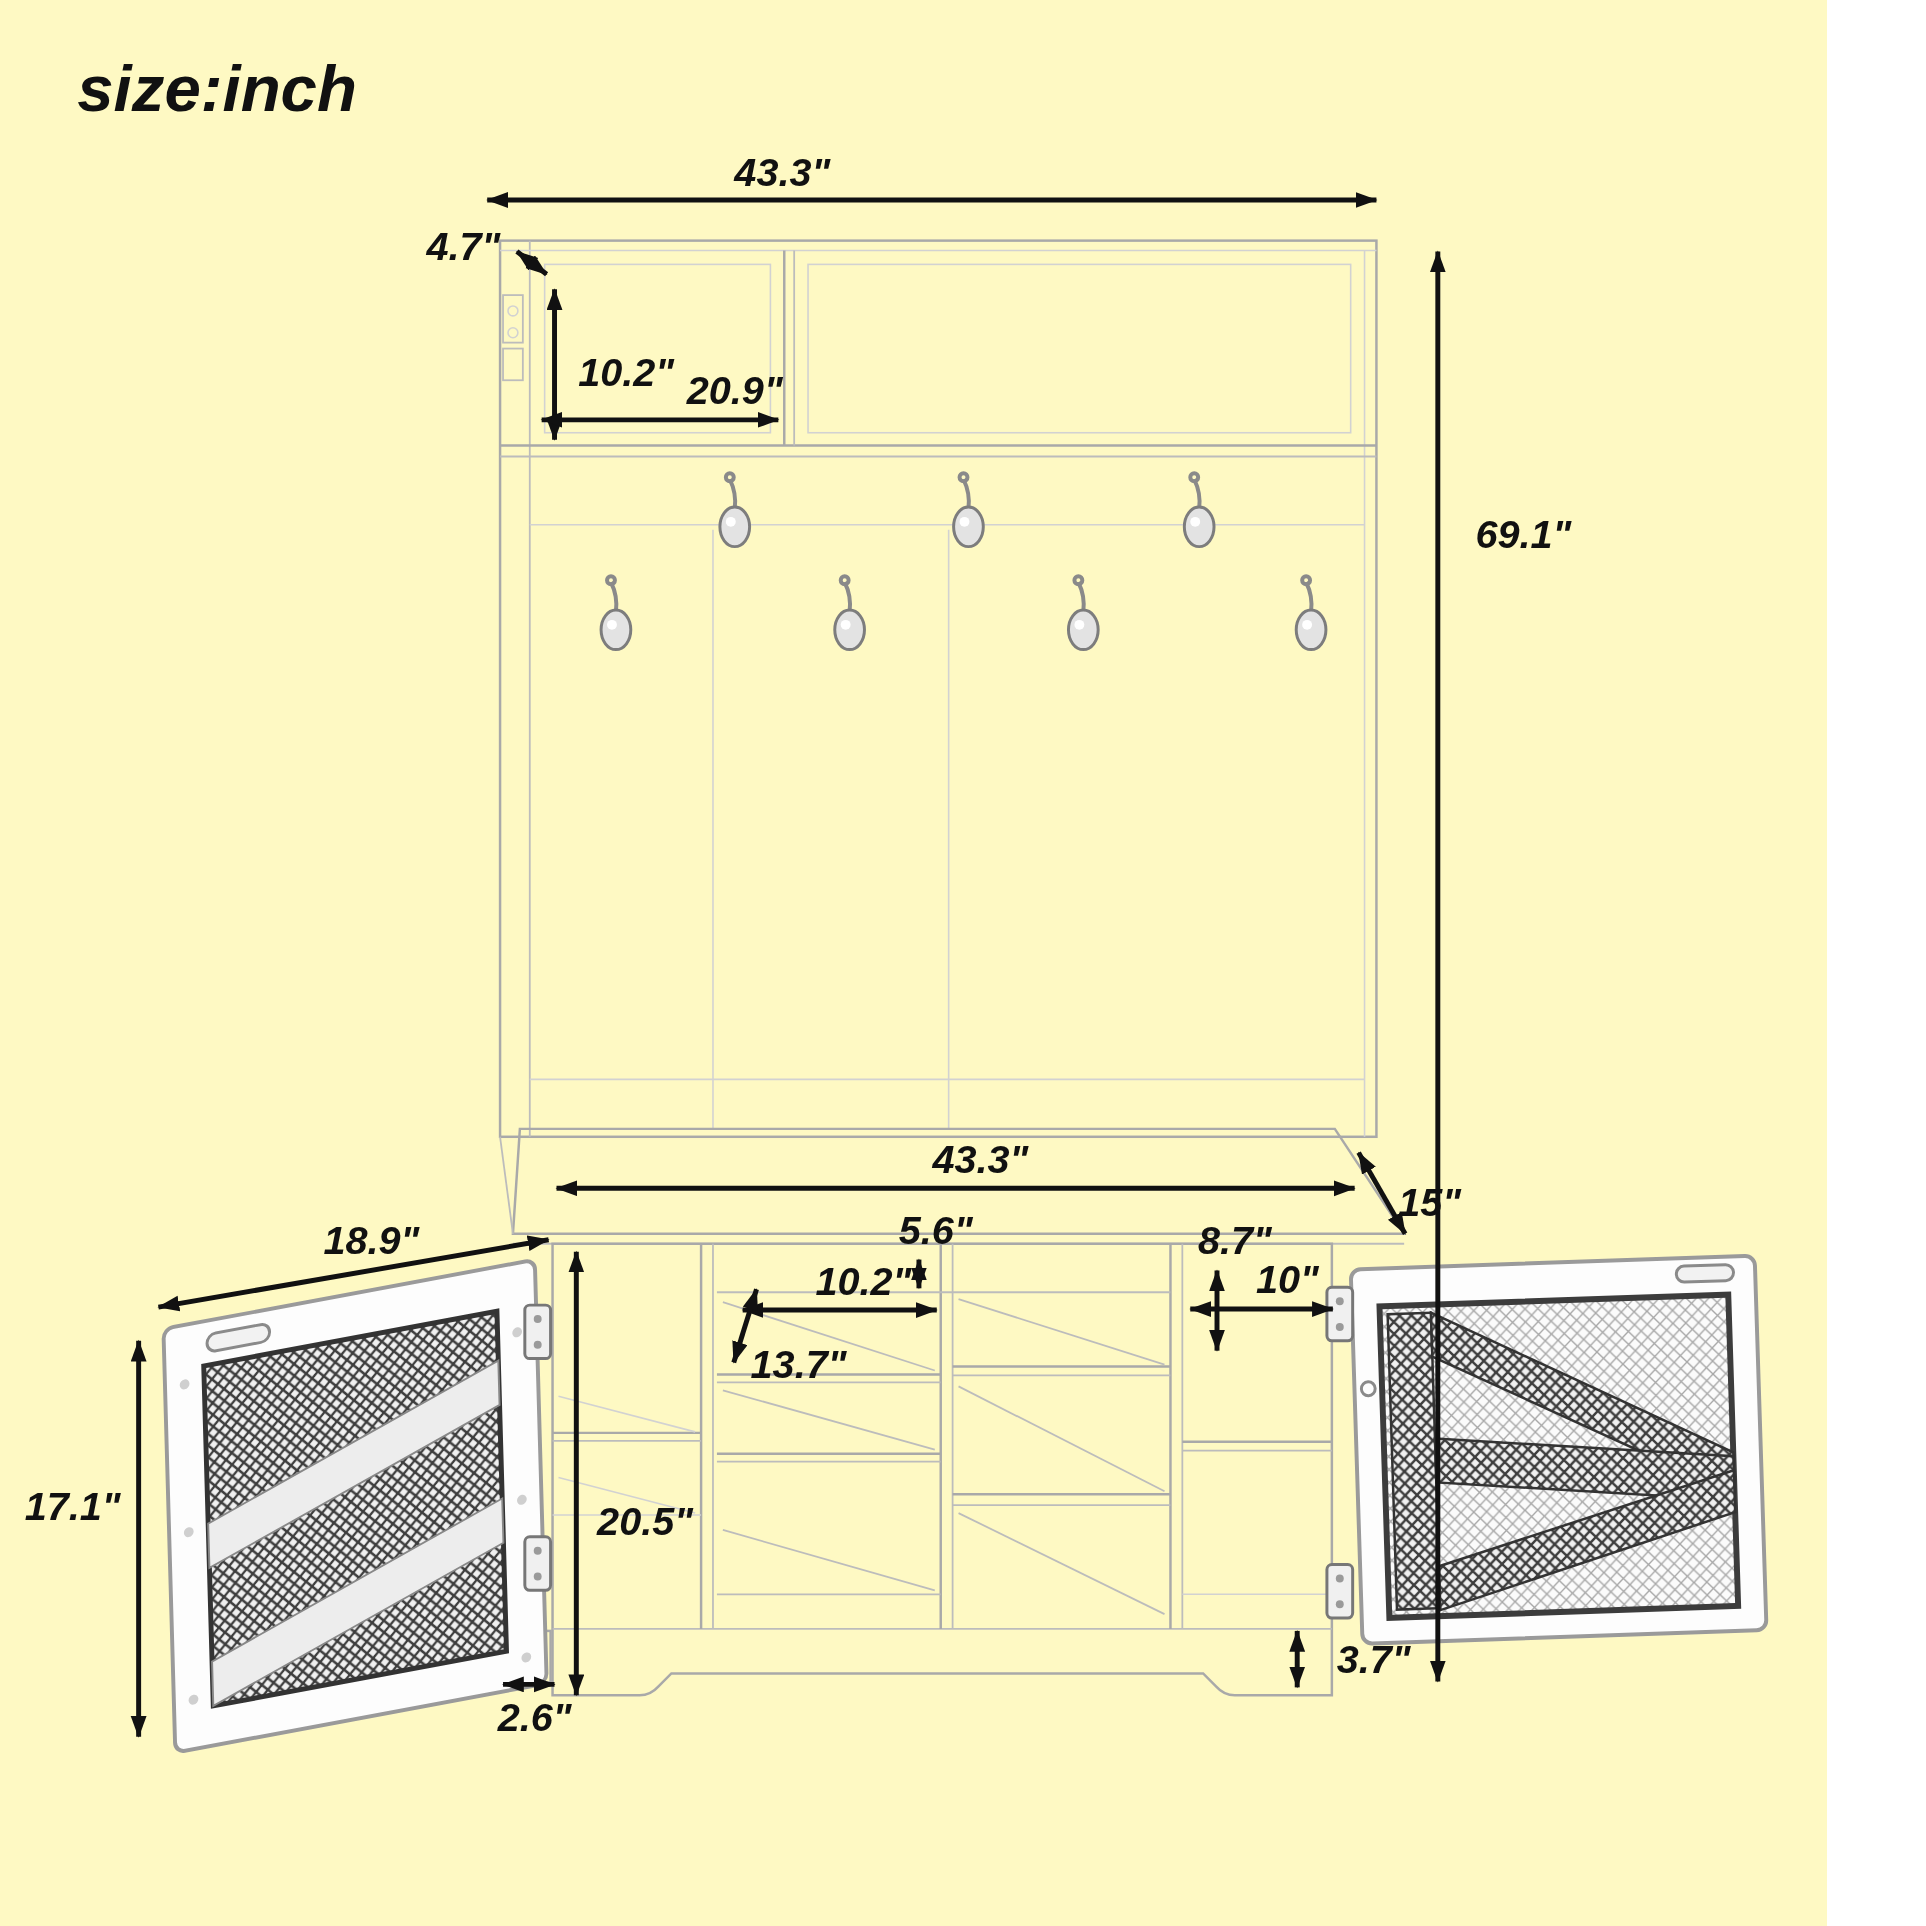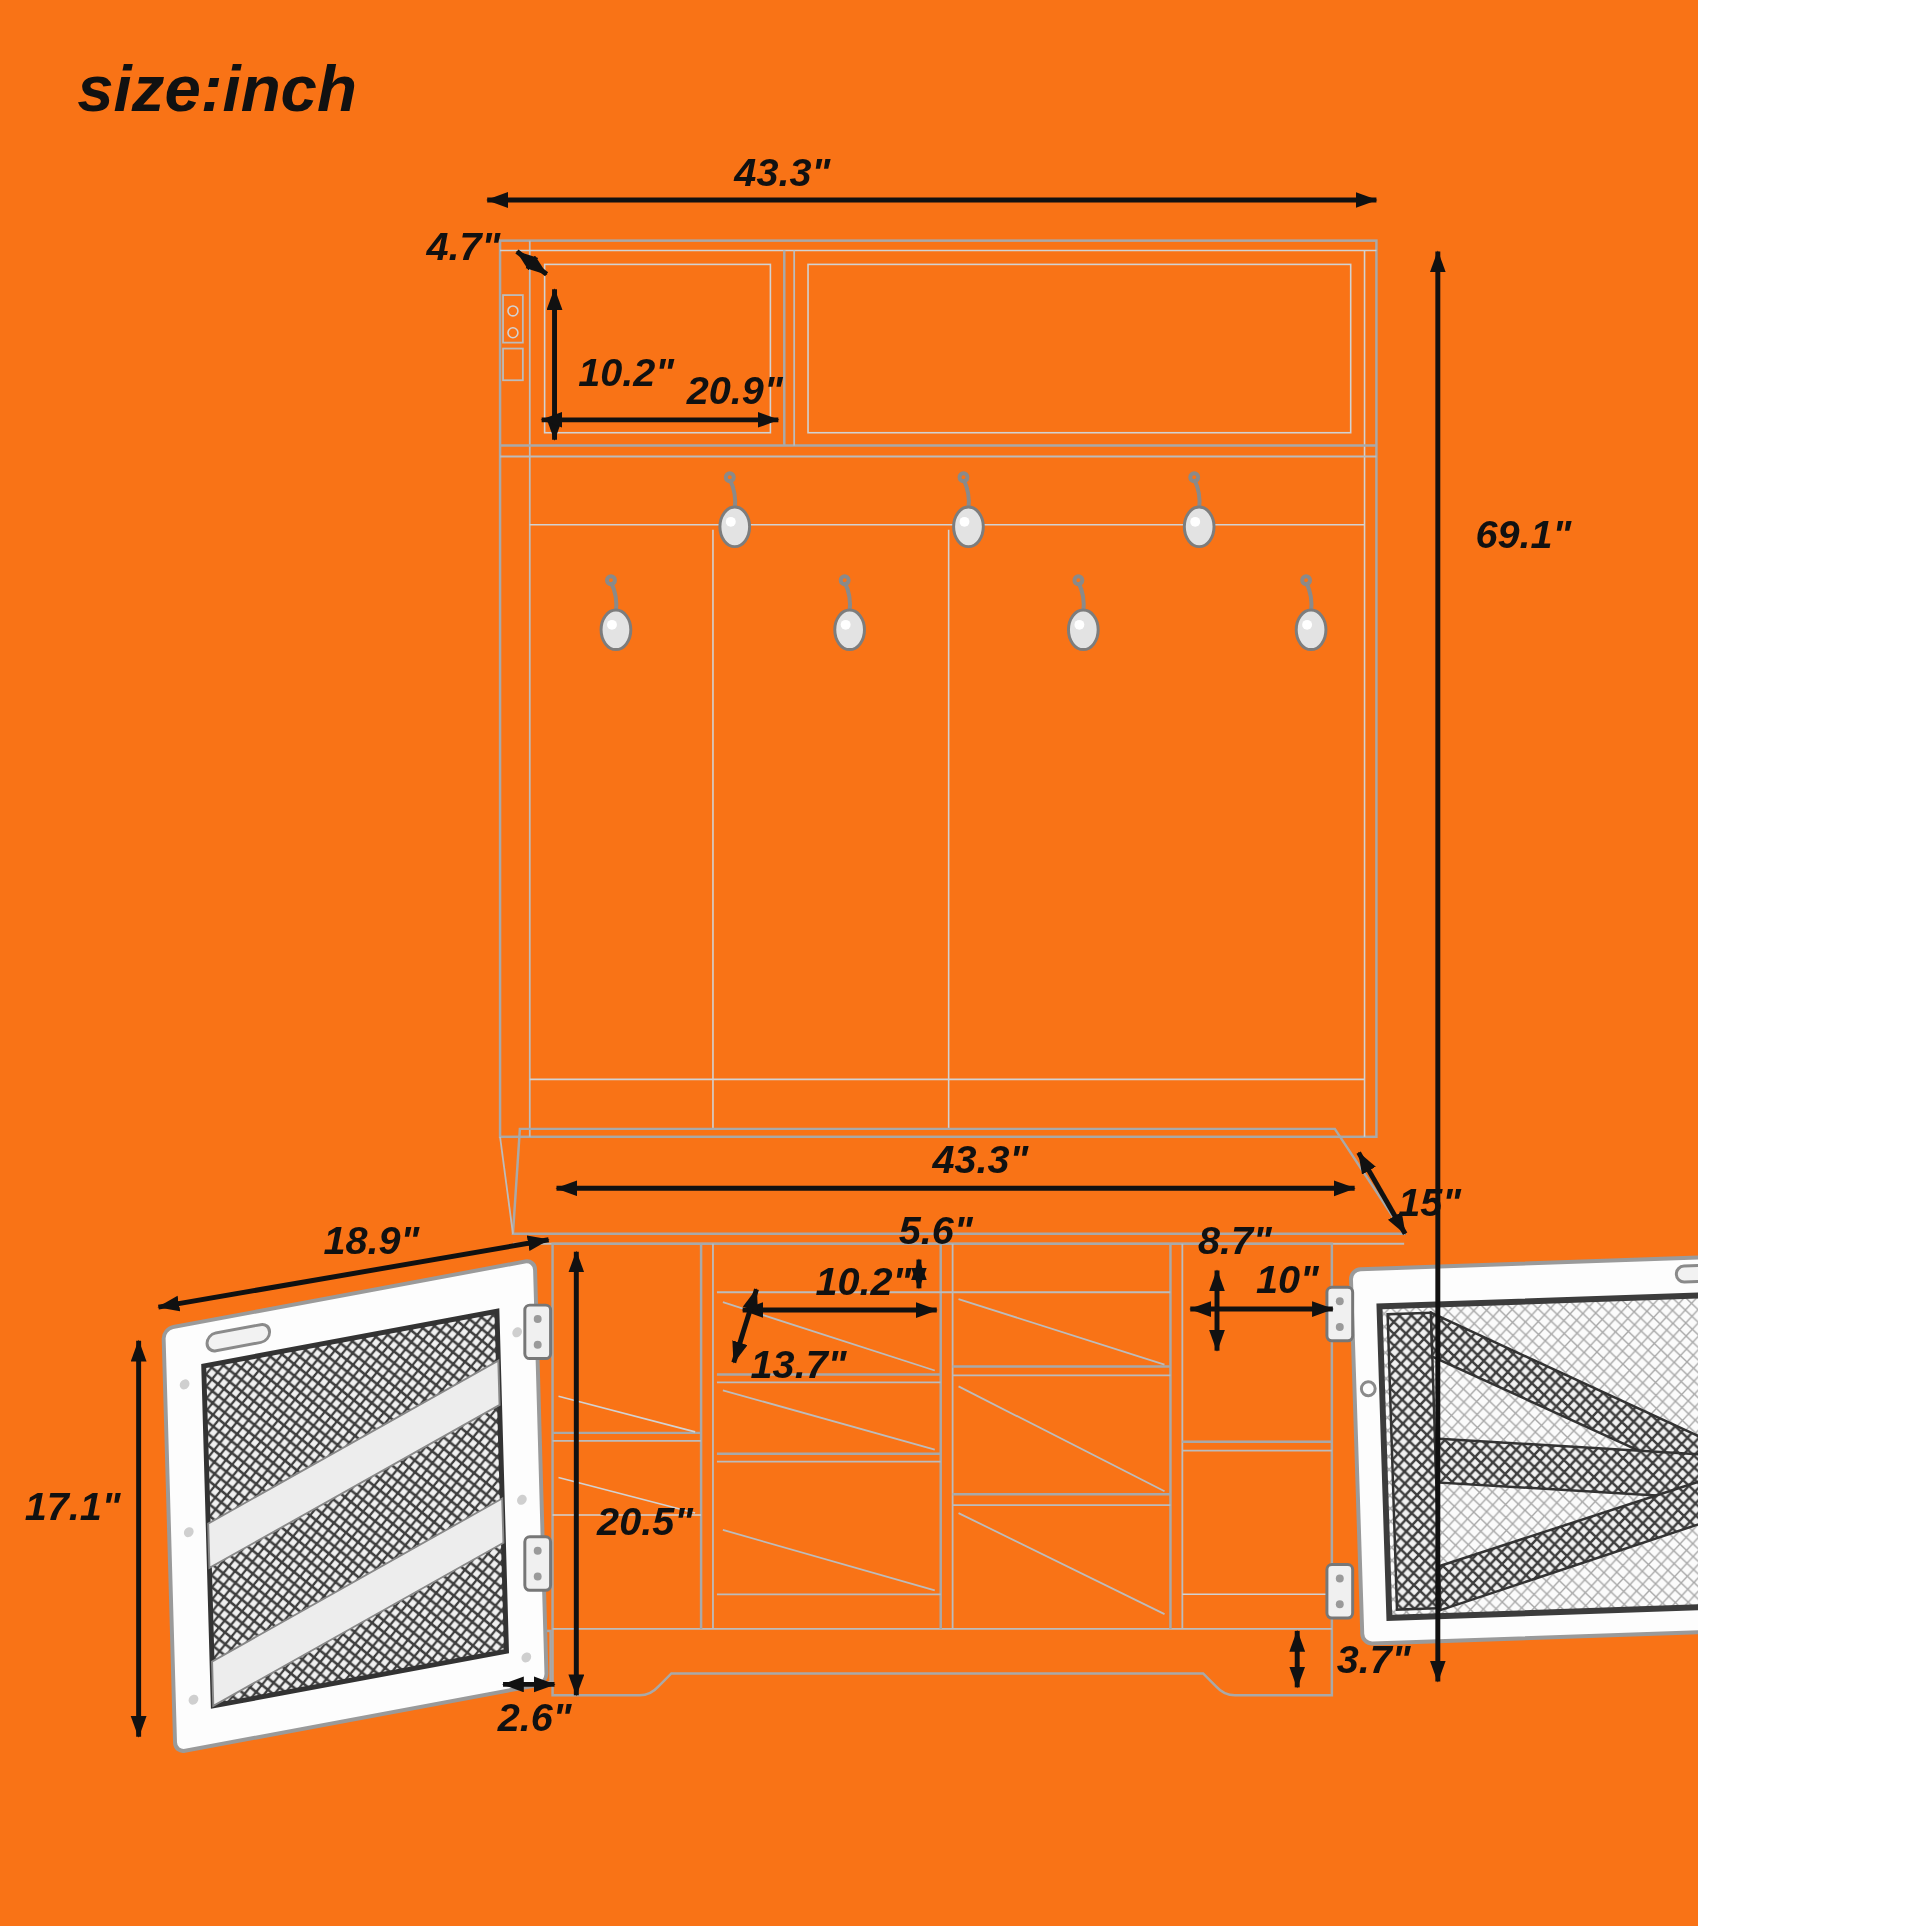--- a/index.html
+++ b/index.html
@@ -1,17 +1,17 @@
 <!DOCTYPE html>
 <html><head>
 <meta charset="utf-8">
 <style>
   html,body{margin:0;padding:0;background:#ffffff;}
   body{width:1927px;height:1927px;font-family:"Liberation Sans",sans-serif;}
-  #stage{position:relative;width:1698px;height:1927px;background:#f97316;overflow:hidden;}
+  #stage{position:relative;width:1827px;height:1927px;background:#fef9c3;overflow:hidden;}
   svg{display:block;}
   .dim-label{font-family:"Liberation Sans",sans-serif;font-weight:bold;font-style:italic;
              font-size:40px;fill:#111111;}
   .title-label{font-family:"Liberation Sans",sans-serif;font-weight:bold;font-style:italic;
                font-size:66px;fill:#111111;}
   .dim-line{stroke:#111111;stroke-width:5;fill:none;}
   .art{stroke:#a9a9a9;stroke-width:2.5;fill:none;}
   .art-faint{stroke:#d2d2d2;stroke-width:1.6;fill:none;}
   .art-soft{stroke:#bcbcbc;stroke-width:1.8;fill:none;}
 </style>

